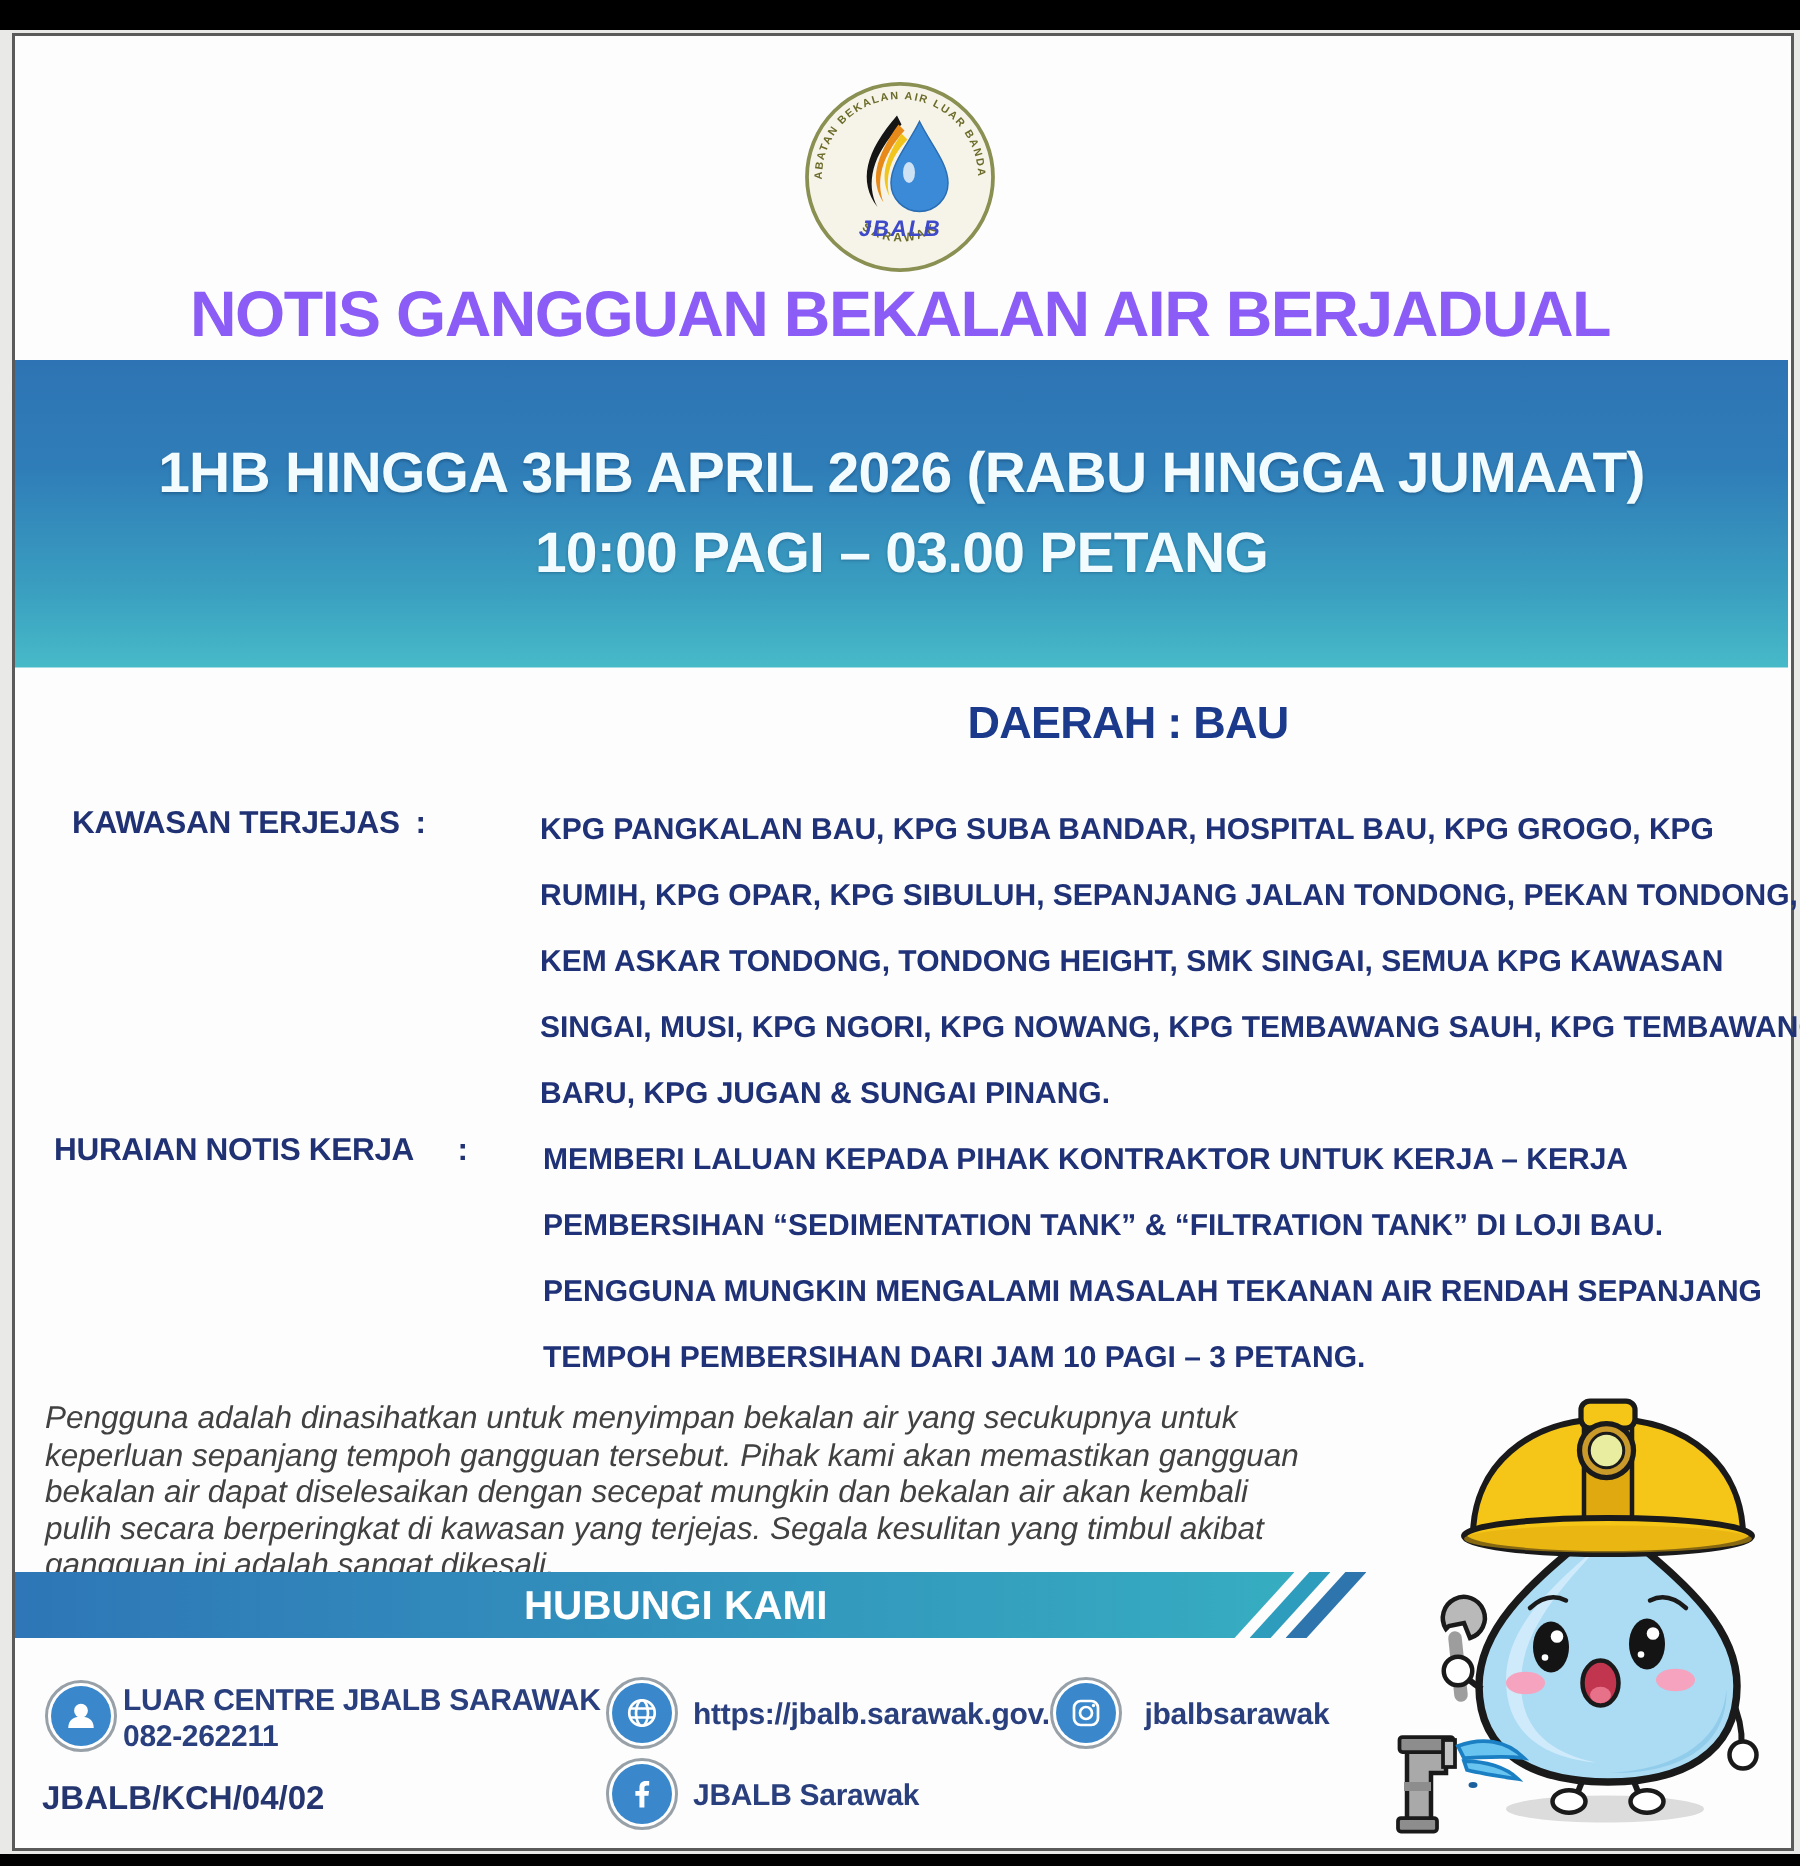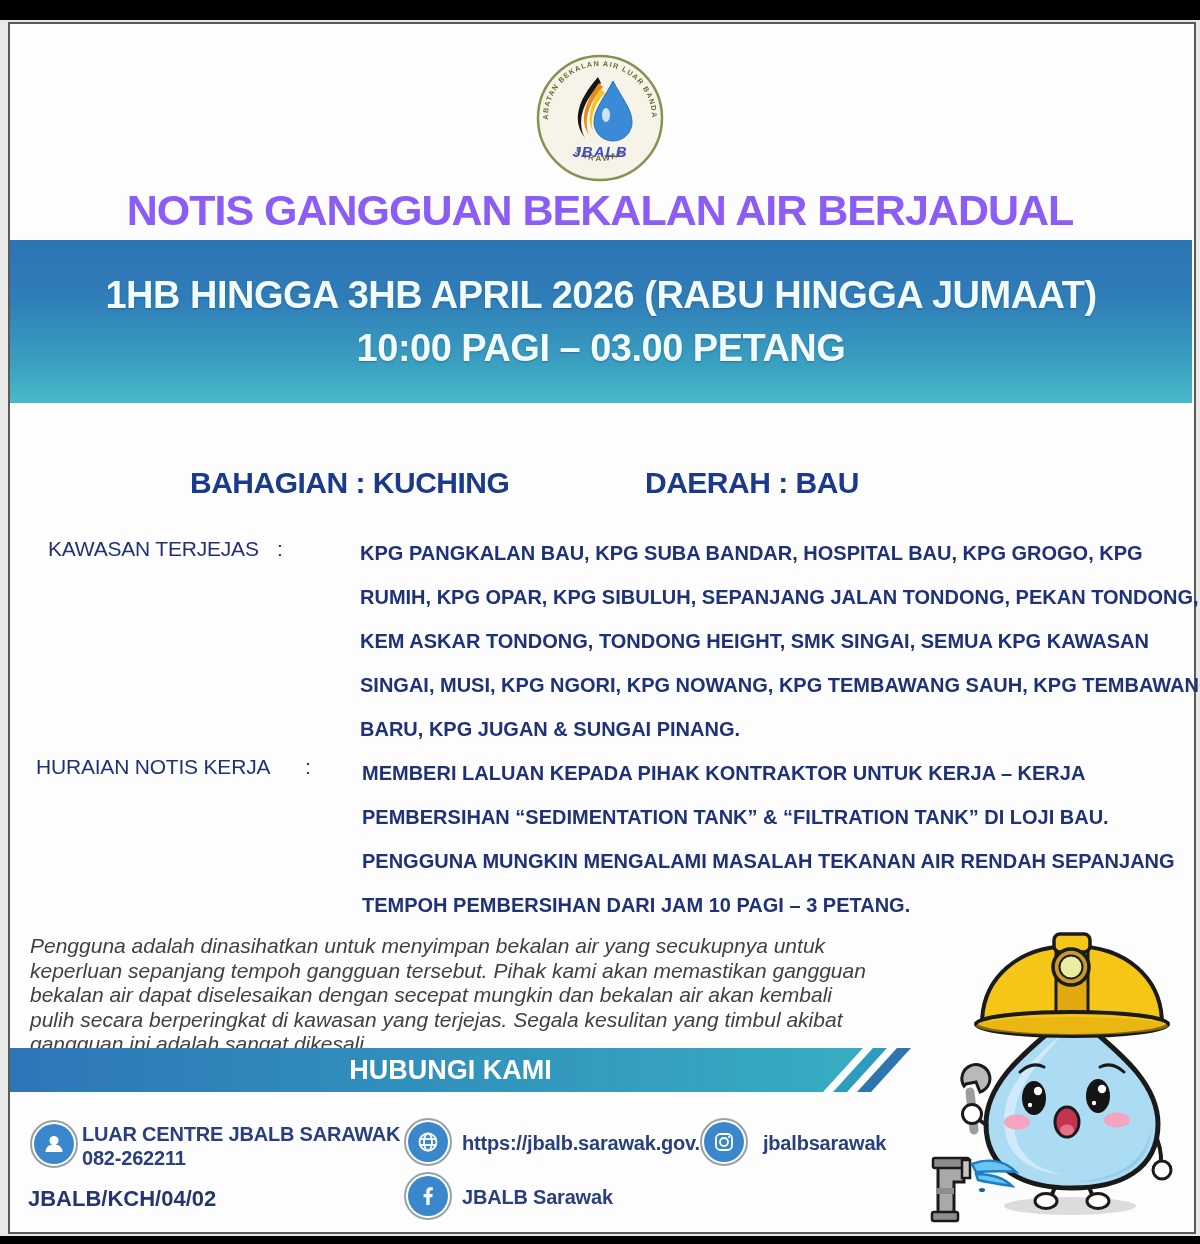--- a/index.html
+++ b/index.html
@@ -2,24 +2,24 @@
 <html><head>
 <meta charset="utf-8">
 <style>
   html,body{margin:0;padding:0;}
   body{width:1200px;height:1244px;background:#000;font-family:"Liberation Sans",sans-serif;overflow:hidden;}
   .stage{position:relative;width:1200px;height:1244px;background:#0a0a0a;}
   .abs{position:absolute;}
   .photo-bg{left:0;top:20px;width:1200px;height:1216px;background:#e9e9e7;}
   .page{left:8px;top:22px;width:1184px;height:1208px;background:#fdfdfd;border:2px solid #5a5a5a;}
   .title{left:0;top:186px;width:1200px;text-align:center;font-size:43px;font-weight:800;letter-spacing:-1px;color:#8b5cf6;}
-  .banner{left:10px;top:240px;width:1182px;height:163px;background:linear-gradient(180deg,#2e74b4 0%,#2f7db8 35%,#3a9fc0 75%,#47bac8 100%);display:flex;flex-direction:column;align-items:center;justify-content:center;gap:10px;}
+  .banner{left:10px;top:240px;width:1182px;height:205px;background:linear-gradient(180deg,#2e74b4 0%,#2f7db8 35%,#3a9fc0 75%,#47bac8 100%);display:flex;flex-direction:column;align-items:center;justify-content:center;gap:10px;}
   .banner .bline{color:#f2fbfd;font-weight:800;font-size:38px;letter-spacing:-0.5px;text-shadow:0 1px 2px rgba(0,40,80,.35);}
   .regionrow{top:466px;font-size:30px;font-weight:800;color:#1c3a8c;letter-spacing:-0.5px;}
-  .lbl{font-size:21px;font-weight:400;color:#203274;letter-spacing:-0.2px;}
+  .lbl{font-size:21px;font-weight:700;color:#203274;letter-spacing:-0.2px;}
   .bodytxt{font-size:20px;font-weight:800;color:#1f3177;line-height:44px;letter-spacing:0;margin-left:35px;}
   .advisory{font-size:21px;font-style:italic;color:#414141;line-height:24.5px;}
   .hubungi{left:10px;top:1048px;width:853px;height:44px;background:linear-gradient(90deg,#2e76b7 0%,#36adc1 100%);clip-path:polygon(0 0,100% 0,calc(100% - 40px) 100%,0 100%);display:flex;align-items:center;justify-content:center;padding-left:28px;box-sizing:border-box;}
   .hubungi span{color:#fff;font-weight:800;font-size:27px;letter-spacing:0;}
   .stripe{top:1048px;width:54px;height:44px;}
   .stripe1{left:833px;background:#2e9dbd;clip-path:polygon(74% 0,100% 0,26% 100%,0 100%);}
   .stripe2{left:857px;background:#2e75ad;clip-path:polygon(74% 0,100% 0,26% 100%,0 100%);}
   .circle-icon{width:48px;height:48px;border-radius:50%;border:2px solid #98a0a8;background:#fff;display:flex;align-items:center;justify-content:center;box-sizing:border-box;}
   .circle-icon .inner{width:40px;height:40px;border-radius:50%;background:#3a88cb;display:flex;align-items:center;justify-content:center;}
   .ftxt{font-size:20px;font-weight:800;color:#2a407e;letter-spacing:-0.2px;}
@@ -56,21 +56,20 @@
     <text x="65" y="104" font-size="15" font-weight="bold" font-style="italic" fill="#3d49c9" text-anchor="middle" letter-spacing="1">JBALB</text>
   </svg>
 
   <div class="abs title">NOTIS GANGGUAN BEKALAN AIR BERJADUAL</div>
 
   <div class="abs banner">
     <span class="bline">1HB HINGGA 3HB APRIL 2026 (RABU HINGGA JUMAAT)</span>
     <span class="bline">10:00 PAGI – 03.00 PETANG</span>
   </div>
 
-  <div class="abs regionrow" style="left:190px;">BAHAGIAN : KUCHING</div>
   <div class="abs regionrow" style="left:645px;">DAERAH : BAU</div>
 
   <div class="abs lbl" style="left:48px;top:537px;">KAWASAN TERJEJAS</div>
   <div class="abs lbl" style="left:277px;top:537px;">:</div>
   <div class="abs bodytxt" style="left:325px;top:531px;width:855px;">KPG PANGKALAN BAU, KPG SUBA BANDAR, HOSPITAL BAU, KPG GROGO, KPG RUMIH, KPG OPAR, KPG SIBULUH, SEPANJANG JALAN TONDONG, PEKAN TONDONG, KEM ASKAR TONDONG, TONDONG HEIGHT, SMK SINGAI, SEMUA KPG KAWASAN SINGAI, MUSI, KPG NGORI, KPG NOWANG, KPG TEMBAWANG SAUH, KPG TEMBAWANG BARU, KPG JUGAN &amp; SUNGAI PINANG.</div>
 
   <div class="abs lbl" style="left:36px;top:755px;">HURAIAN NOTIS KERJA</div>
   <div class="abs lbl" style="left:305px;top:755px;">:</div>
   <div class="abs bodytxt" style="left:327px;top:751px;width:835px;">MEMBERI LALUAN KEPADA PIHAK KONTRAKTOR UNTUK KERJA – KERJA PEMBERSIHAN “SEDIMENTATION TANK” &amp; “FILTRATION TANK” DI LOJI BAU. PENGGUNA MUNGKIN MENGALAMI MASALAH TEKANAN AIR RENDAH SEPANJANG TEMPOH PEMBERSIHAN DARI JAM 10 PAGI – 3 PETANG.</div>
 

